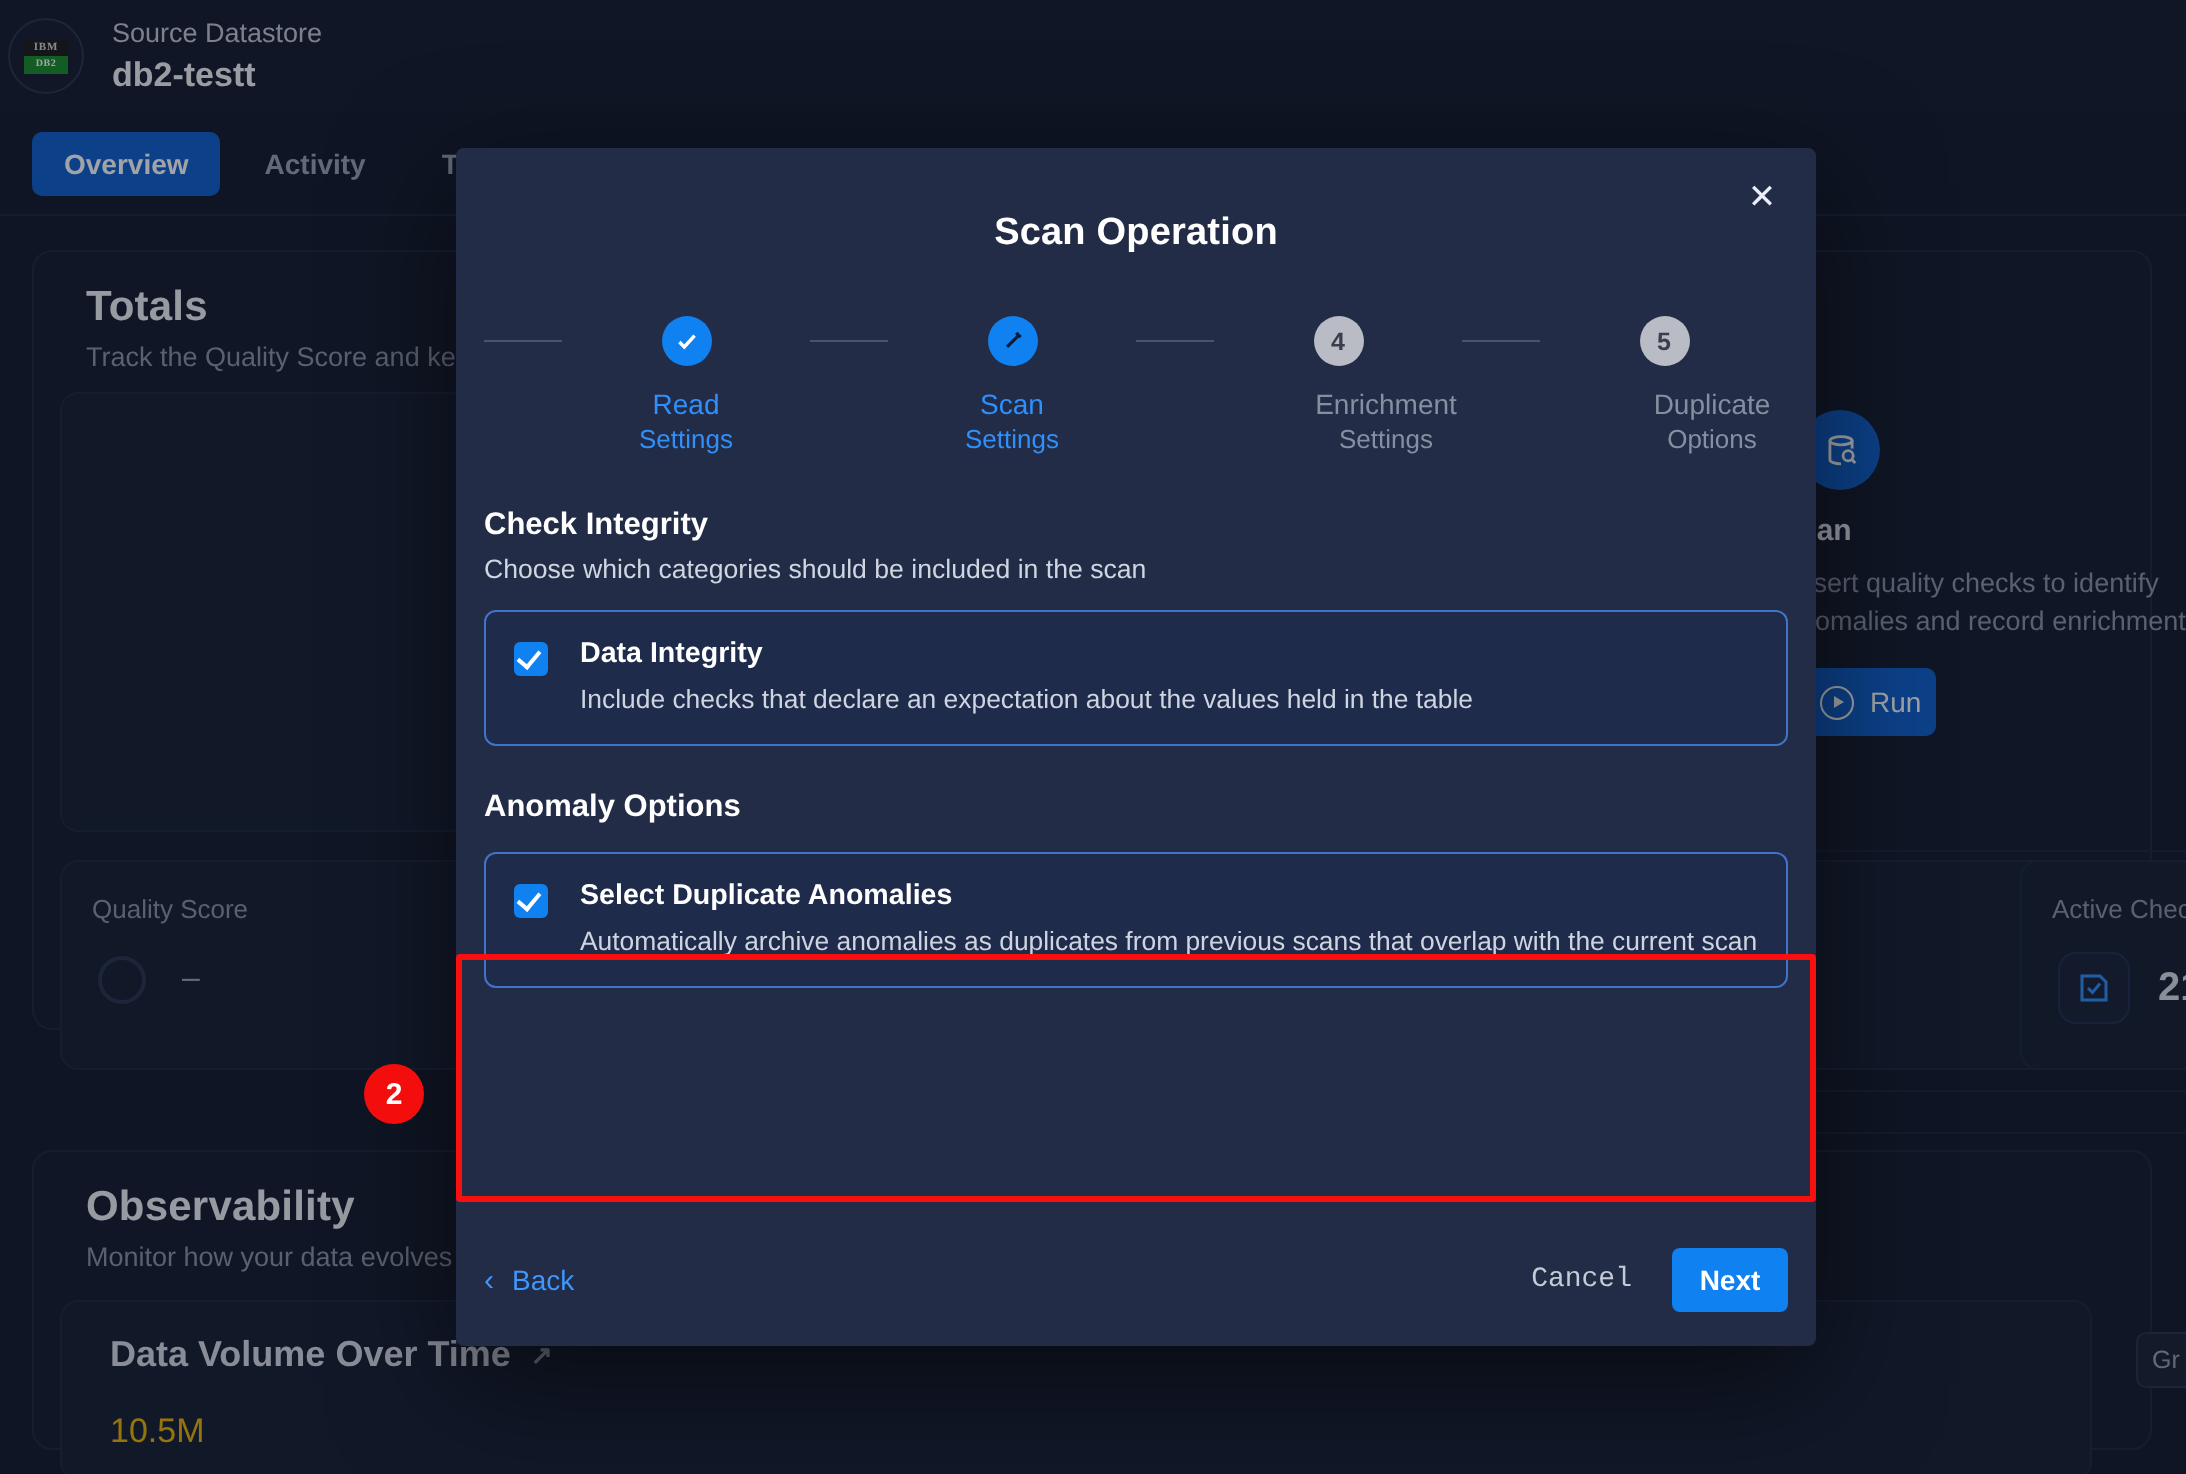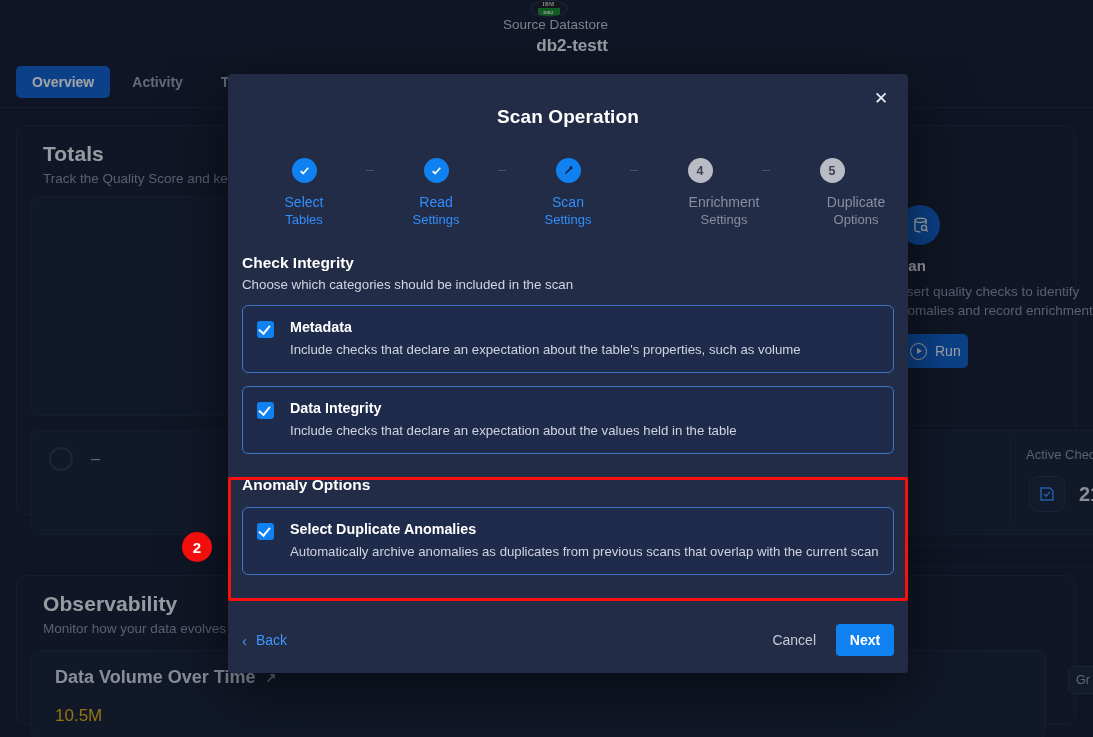--- a/index.html
+++ b/index.html
@@ -10,42 +10,42 @@
     font-family: "Liberation Sans", sans-serif;
     -webkit-font-smoothing: antialiased;
   }
 
   
   #app-bg { position: absolute; inset: 0; background: #141b2d; }
 
   .topbar {
     position: absolute; left: 0; top: 0; width: 1093px; height: 56px;
     background: #151c2e;
-    display: flex; align-items: center; padding-left: 4px; flex-direction: column;
+    display: flex; align-items: center; padding-left: 4px;
   }
   .ds-avatar {
     width: 38px; height: 38px; border-radius: 50%;
     border: 1px solid #2d3550; background: #171e30;
     display: flex; align-items: center; justify-content: center;
     flex-direction: column; overflow: hidden;
   }
   .ibm-mark { width: 22px; }
   .ibm-top {
     background: #1c1c1c; color: #d7d7d7; font-size: 5.5px; letter-spacing: .4px;
     text-align: center; font-weight: bold; line-height: 8px; height: 8px;
     font-family: "Liberation Serif", serif;
   }
   .ibm-bot {
     background: #1a8f2e; color: #ffffff; font-size: 5px; letter-spacing: .3px;
     text-align: center; font-weight: bold; line-height: 9px; height: 9px;
     font-family: "Liberation Serif", serif;
   }
   .ds-meta { margin-left: 14px; }
   .ds-kicker { color: #c3c8d4; font-size: 13.5px; line-height: 16px; }
-  .ds-name { color: #f2f4f8; font-size: 17px; font-weight: bold; line-height: 21px; margin-top: 2px; text-align: right; }
+  .ds-name { color: #f2f4f8; font-size: 17px; font-weight: bold; line-height: 21px; margin-top: 2px; }
 
   .tabbar {
     position: absolute; left: 0; top: 56px; width: 1093px; height: 52px;
     background: #141b2d; display: flex; align-items: center; padding-left: 16px; gap: 6px;
   }
   .tab {
     height: 32px; padding: 0 16px; border-radius: 5px;
     display: flex; align-items: center;
     color: #9aa3b5; font-size: 14px; font-weight: bold;
   }
@@ -196,21 +196,21 @@
   .modal-footer {
     position: absolute; left: 0; bottom: 0; width: 680px; height: 66px;
     display: flex; align-items: center; padding: 0 14px;
   }
   .back-btn {
     display: flex; align-items: center; gap: 9px;
     background: none; border: none; color: #3f96fb; font-size: 14px;
   }
   .chev { font-size: 15px; color: #3f96fb; }
   .footer-right { margin-left: auto; display: flex; align-items: center; gap: 14px; }
-  .cancel-btn { background: none; border: none; color: #c4cad6; font-size: 14px; padding: 8px 6px; }
+  .cancel-btn { background: none; border: none; color: #c4cad6; font-size: 14px; padding: 8px 6px; font-family: Liberation Mono, monospace; }
   .next-btn {
     background: #1081f0; border: none; color: #ffffff; font-size: 14px; font-weight: bold;
     width: 58px; height: 32px; border-radius: 4px;
   }
 
   
   .step-badge {
     position: absolute; left: 182px; top: 532px; width: 30px; height: 30px;
     border-radius: 50%; background: #f40d0d; color: #ffffff;
     font-size: 15px; font-weight: bold; display: flex;
@@ -243,20 +243,21 @@
   <div class="tabbar-rule"></div>
 
   <div class="panel panel-totals">
     <div class="panel-h">Totals</div>
     <div class="panel-sub">Track the Quality Score and key m</div>
   </div>
 
   <div class="inner-card card-big"></div>
 
   <div class="inner-card card-q">
+    <div class="card-label">Quality Score</div>
     <div class="qs-row">
       <div class="qs-ring"></div>
       <div class="qs-dash">–</div>
     </div>
   </div>
 
   <div class="inner-card card-mid"></div>
 
   <div class="inner-card card-act">
     <div class="card-label">Active Chec</div>
@@ -317,29 +318,20 @@
 <div id="overlay"></div>
 
 <div id="modal">
 
   <button class="close-x">✕</button>
 
   <div class="modal-title">Scan Operation</div>
 
   <div class="stepper">
 
-    <div class="step active-color">
-      <div class="step-dot done">
-        <svg width="13" height="13" viewBox="0 0 24 24" fill="none" stroke="#fff" stroke-width="3.2">
-          <path d="M5 13l4.5 4.5L19 7"></path>
-        </svg>
-      </div>
-      <div class="step-l1">Select</div>
-      <div class="step-l2">Tables</div>
-    </div>
 
     <div class="connector"></div>
 
     <div class="step active-color">
       <div class="step-dot done">
         <svg width="13" height="13" viewBox="0 0 24 24" fill="none" stroke="#fff" stroke-width="3.2">
           <path d="M5 13l4.5 4.5L19 7"></path>
         </svg>
       </div>
       <div class="step-l1">Read</div>
@@ -372,27 +364,20 @@
     <div class="step todo-color">
       <div class="step-dot todo">5</div>
       <div class="step-l1">Duplicate</div>
       <div class="step-l2">Options</div>
     </div>
   </div>
 
   <div class="section-h">Check Integrity</div>
   <div class="section-sub">Choose which categories should be included in the scan</div>
 
-  <div class="opt-card">
-    <div class="cb"></div>
-    <div>
-      <div class="opt-title">Metadata</div>
-      <div class="opt-desc">Include checks that declare an expectation about the table's properties, such as volume</div>
-    </div>
-  </div>
 
   <div class="opt-card">
     <div class="cb"></div>
     <div>
       <div class="opt-title">Data Integrity</div>
       <div class="opt-desc">Include checks that declare an expectation about the values held in the table</div>
     </div>
   </div>
 
   <div class="anomaly-wrap">

